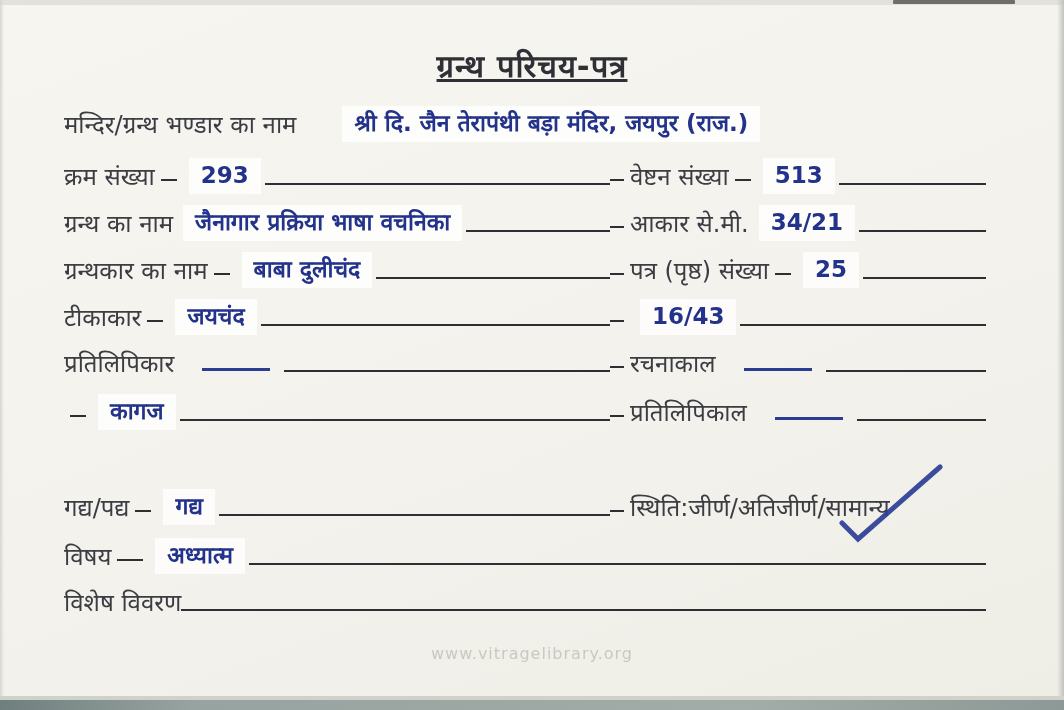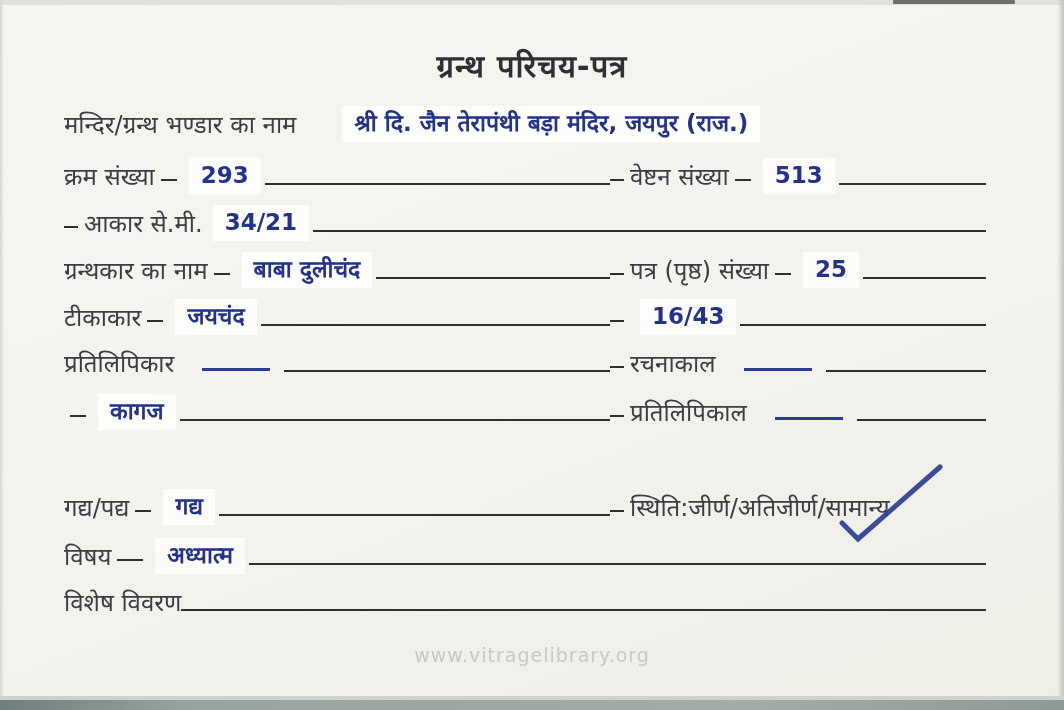--- a/index.html
+++ b/index.html
@@ -16,41 +16,41 @@
   .edge-top{position:absolute;top:0;left:0;right:0;height:5px;background:#e2e2dc;}
   .edge-top-dark{position:absolute;top:0;left:893px;width:122px;height:4px;background:#6e6e6a;border-radius:1px;}
   .edge-right{position:absolute;top:0;right:0;width:7px;height:710px;background:linear-gradient(to left,#c3c3bd,rgba(195,195,189,0));}
   .edge-left{position:absolute;top:0;left:0;width:4px;height:710px;background:linear-gradient(to right,#d6d6d0,rgba(214,214,208,0));}
   .edge-bottom{position:absolute;left:0;right:0;bottom:0;height:10px;
     background:linear-gradient(to right,#6f7f7d 0%,#97a3a0 18%,#a2aca9 70%,#8d9996 100%);}
   .edge-bottom-soft{position:absolute;left:0;right:0;bottom:10px;height:4px;background:#cfd2cb;}
 
   .title{
     position:absolute;top:44px;left:0;width:100%;text-align:center;
-    font-size:31px;font-weight:bold;color:#2f2f36;letter-spacing:1px;
+    font-size:31px;font-weight:bold;color:#2f2f36;letter-spacing:1px;text-decoration:underline;
   }
   .row{
     position:absolute;left:64px;right:78px;display:flex;align-items:flex-end;
     font-size:24px;line-height:34px;
   }
   .col-l{width:546px;display:flex;align-items:flex-end;flex-shrink:0;}
   .col-r{flex:1;display:flex;align-items:flex-end;position:relative;}
   .label{color:#3c3c43;white-space:nowrap;}
   .value{
     font-size:23px;font-weight:bold;color:#23328a;white-space:nowrap;
     background:rgba(255,255,255,.78);padding:0 12px 2px 12px;margin:0 4px 0 10px;
   }
   .rule{flex:1;min-width:0;border-bottom:2px solid #2e2e33;margin-bottom:9px;}
   .mid{width:16px;border-bottom:2px solid #2e2e33;margin:0 2px 13px 6px;flex-shrink:0;}
   .lead{width:14px;border-bottom:2px solid #2e2e33;margin:0 6px 13px 0;flex-shrink:0;}
   .dash{width:68px;border-bottom:3px solid #2c3c92;margin:0 14px 10px 28px;flex-shrink:0;}
   .check-svg{position:absolute;left:222px;top:-32px;pointer-events:none;}
   .watermark{
     position:absolute;top:644px;left:0;width:100%;text-align:center;
-    font-size:19px;color:#c9c9c2;letter-spacing:1px;
+    font-size:16px;color:#c9c9c2;letter-spacing:1px;
   }
 </style>
 </head>
 <body>
 
 <div class="card">
   <div class="edge-top"></div>
   <div class="edge-top-dark"></div>
   <div class="edge-right"></div>
   <div class="edge-left"></div>
@@ -74,20 +74,25 @@
     <div class="col-r">
       <span class="lead"></span>
       <span class="label">वेष्टन संख्या</span>
       <span class="mid"></span>
       <span class="value">513</span>
       <span class="rule"></span>
     </div>
   </div>
 
   <div class="row" style="top:205px">
+    <div class="col-l">
+      <span class="label">ग्रन्थ का नाम</span>
+      <span class="value">जैनागार प्रक्रिया भाषा वचनिका</span>
+      <span class="rule"></span>
+    </div>
     <div class="col-r">
       <span class="lead"></span>
       <span class="label">आकार से.मी.</span>
       <span class="value">34/21</span>
       <span class="rule"></span>
     </div>
   </div>
 
   <div class="row" style="top:252px">
     <div class="col-l">

